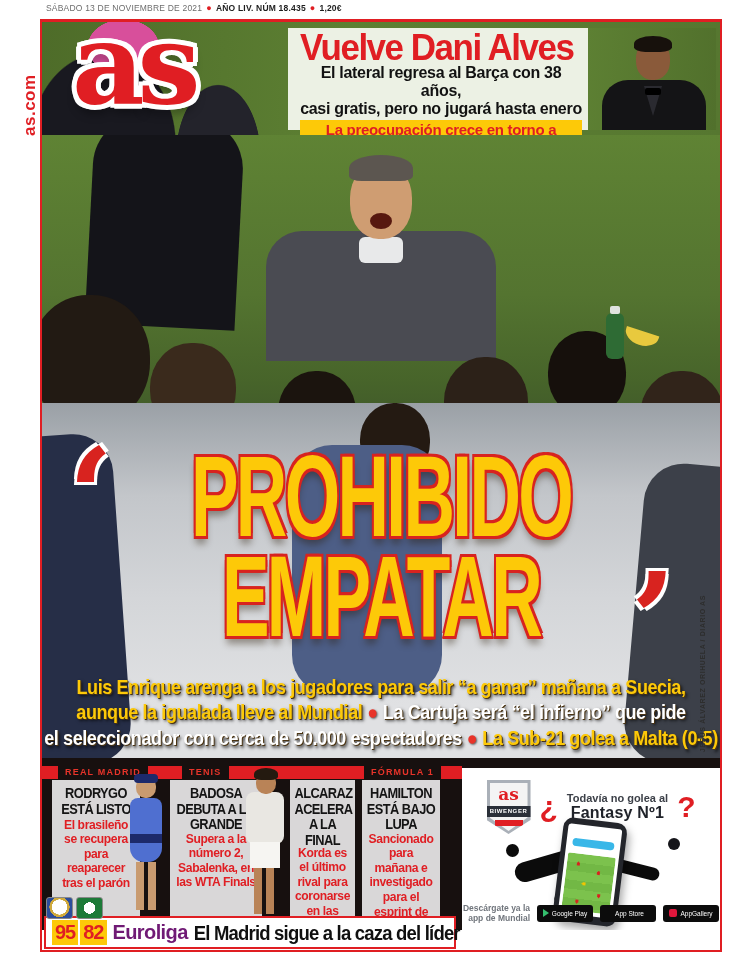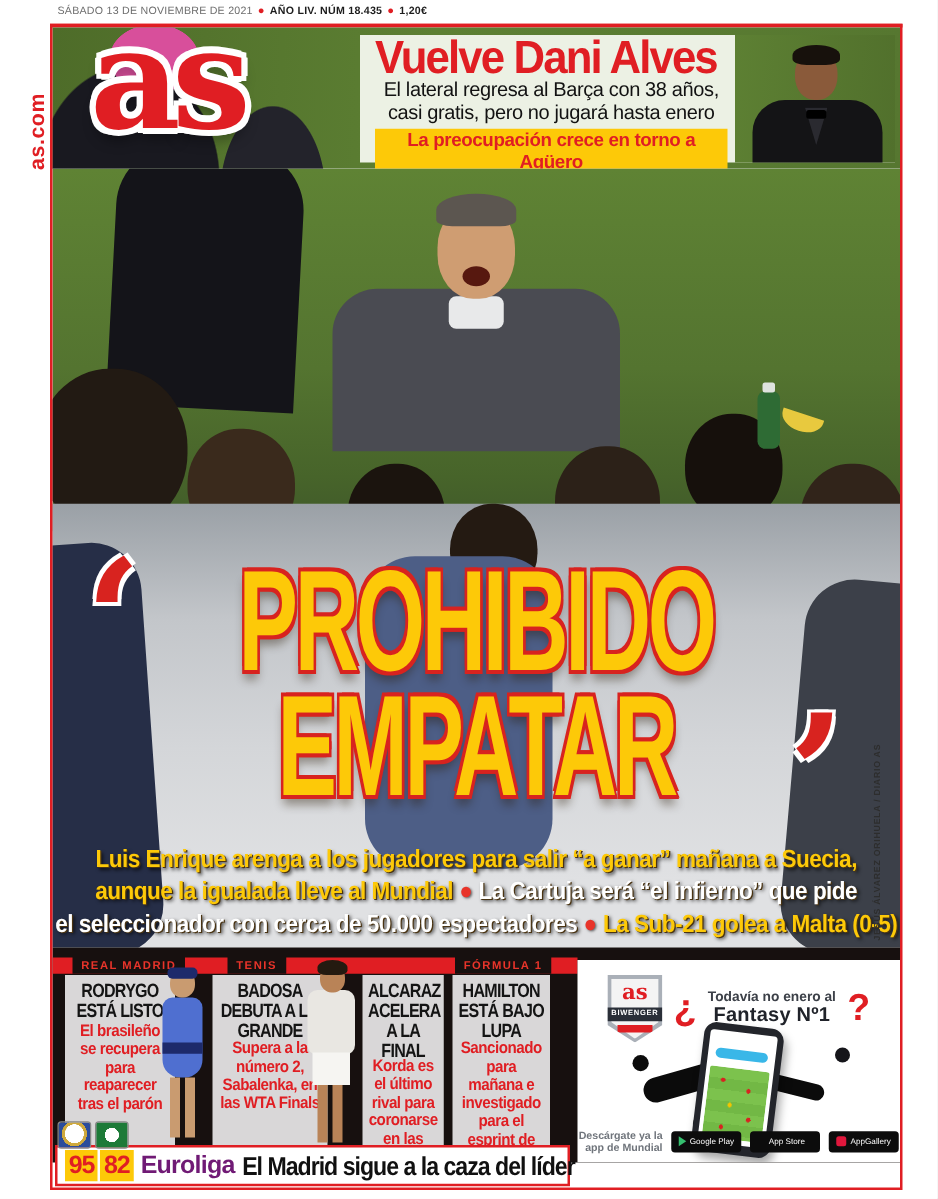--- a/index.html
+++ b/index.html
@@ -25,21 +25,21 @@
       radial-gradient(70px 120px at 26% 120%, #23232b 0 60%, rgba(0,0,0,0) 61%),
       linear-gradient(92deg,#4e6c29,#5d8033 45%,#567730);}
   .as-logo{position:absolute;left:30px;top:-14px;font-family:"DejaVu Serif",serif;font-weight:bold;
     font-size:112px;line-height:1;color:#e01e23;letter-spacing:-7px;
     text-shadow:-4px -4px 0 #fff,4px -4px 0 #fff,-4px 4px 0 #fff,4px 4px 0 #fff,
       -5px 0 0 #fff,5px 0 0 #fff,0 -5px 0 #fff,0 5px 0 #fff,0 9px 10px rgba(0,0,0,.35);}
   .dani-panel{position:absolute;left:246px;top:6px;right:4px;bottom:5px;background:rgba(248,250,242,.93);}
   .dani-text{position:absolute;left:12px;top:0;right:134px;text-align:center;}
   .dani-h{font-size:35px;font-weight:bold;color:#e01e23;letter-spacing:-1.5px;line-height:1.02;
           transform:scaleY(1.06);transform-origin:top left;text-align:left;white-space:nowrap;}
-  .dani-sub{font-size:16px;font-weight:normal;color:#121212;line-height:1.12;letter-spacing:-.3px;}
+  .dani-sub{font-size:16px;font-weight:bold;color:#121212;line-height:1.12;letter-spacing:-.3px;}
   .dani-hl{display:inline-block;margin-top:3px;background:#fdc908;color:#e01e23;font-weight:bold;
            font-size:15px;letter-spacing:-.3px;padding:1px 6px;}
   .dani-photo{position:absolute;right:0;top:0;width:128px;height:100%;overflow:hidden;
     background:linear-gradient(95deg,#5d8033,#51702c);}
   .d-suit{position:absolute;left:14px;top:52px;width:104px;height:60px;background:#141416;border-radius:26px 26px 0 0;}
   .d-shirt{position:absolute;left:56px;top:58px;width:18px;height:30px;background:#2a2a30;
            clip-path:polygon(50% 0,100% 0,50% 100%,0 0);}
   .d-bow{position:absolute;left:57px;top:60px;width:16px;height:7px;background:#000;border-radius:2px;}
   .d-head{position:absolute;left:48px;top:12px;width:34px;height:40px;background:#8a5a3a;border-radius:46%;}
   .d-hair{position:absolute;left:46px;top:8px;width:38px;height:16px;background:#17110c;border-radius:50% 50% 30% 30%;}
@@ -290,21 +290,21 @@
     <div class="ad">
       <div class="ad-top">
         <div class="shield">
           <div class="shield-in"></div>
           <div class="shield-as">as</div>
           <div class="shield-band">BIWENGER</div>
           <div class="shield-stripe"></div>
         </div>
         <div class="qmark">¿</div>
         <div class="tag">
-          <div class="tag1">Todavía no enero al</div>
+          <div class="tag1">Todavía no golea al</div>
           <div class="tag2">Fantasy Nº1</div>
         </div>
         <div class="qmark">?</div>
       </div>
       <div class="ad-mid">
         <div class="sil-torso"></div>
         <div class="sil-head"></div>
         <div class="sil-leg1"></div>
         <div class="sil-leg2"></div>
         <div class="sil-ball"></div>

